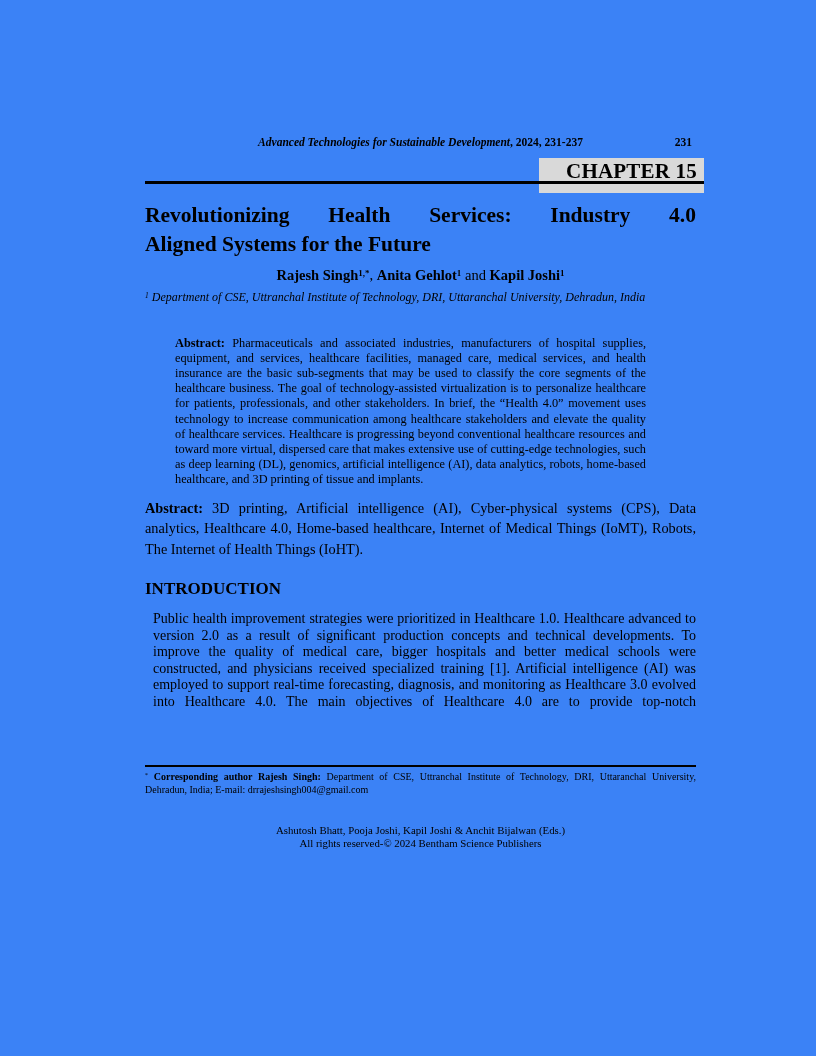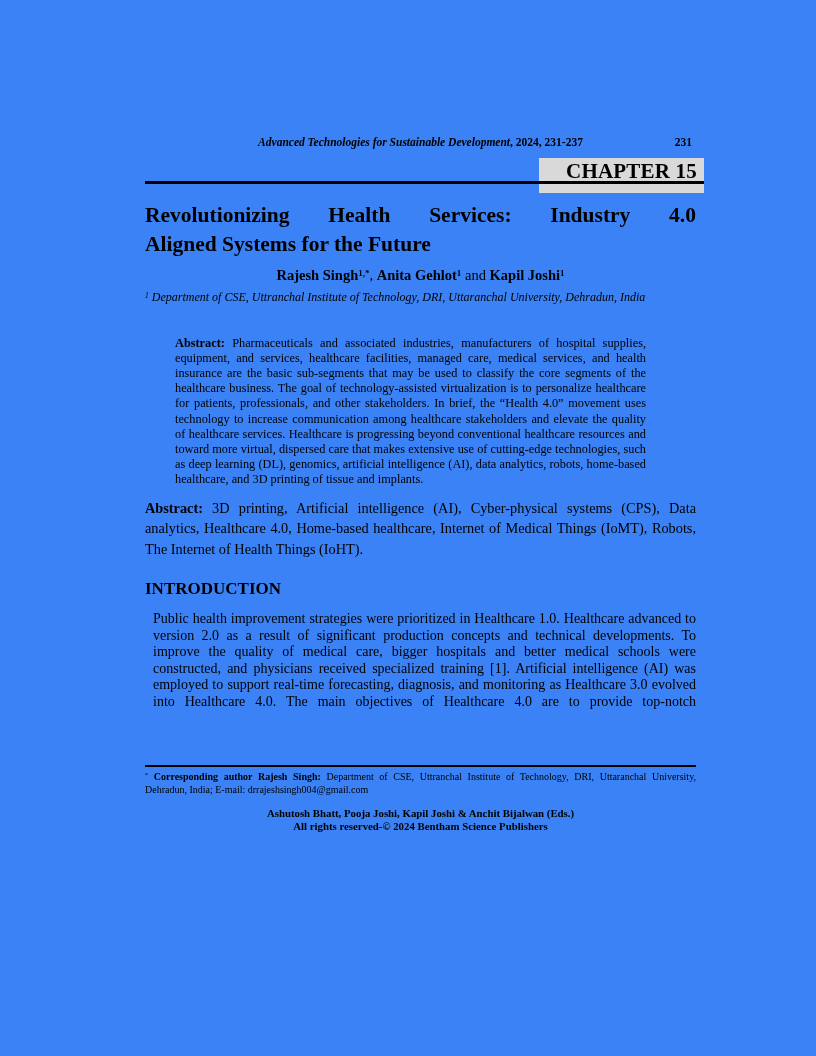--- a/index.html
+++ b/index.html
@@ -64,21 +64,21 @@
     margin-top: 12px; font-size: 14px; line-height: 16.5px;
     text-align: justify; text-align-last: justify; margin-left: 8px;
   }
 
   
   .page-footer { position: absolute; left: 0; top: 765px; width: 551px; }
   .footnote-rule { height: 1.5px; background: #000; }
   .footnote { margin-top: 4px; font-size: 10px; line-height: 12.5px; text-align: justify; }
   .footnote .label { font-weight: bold; }
   .imprint {
-    margin-top: 10px; text-align: center; font-weight: bold;
+    margin-top: 27px; text-align: center; font-weight: normal;
     font-size: 10.8px; line-height: 13.5px;
   }
 </style>
 </head>
 <body>
 
 <div class="page">
   <div class="content">
 
     <div class="running-head">

